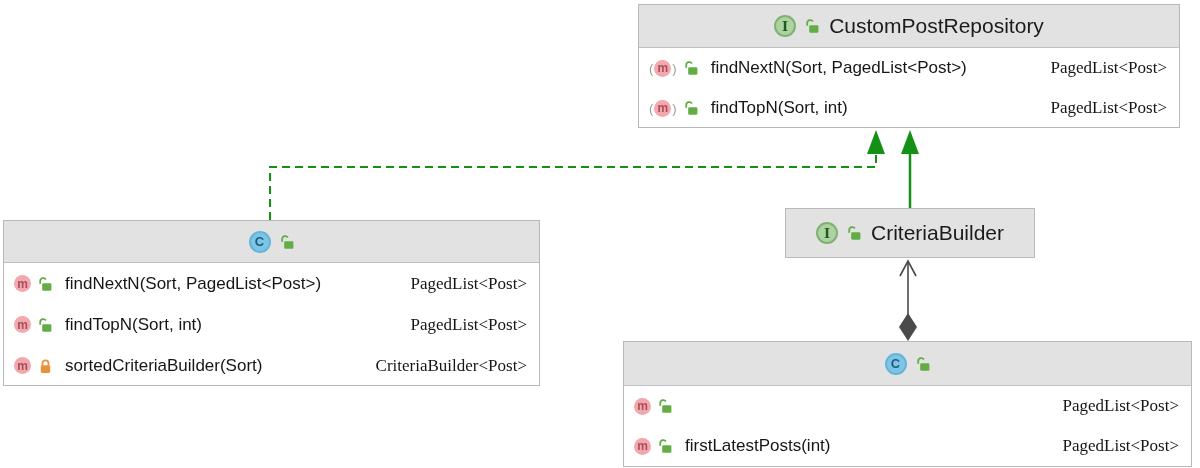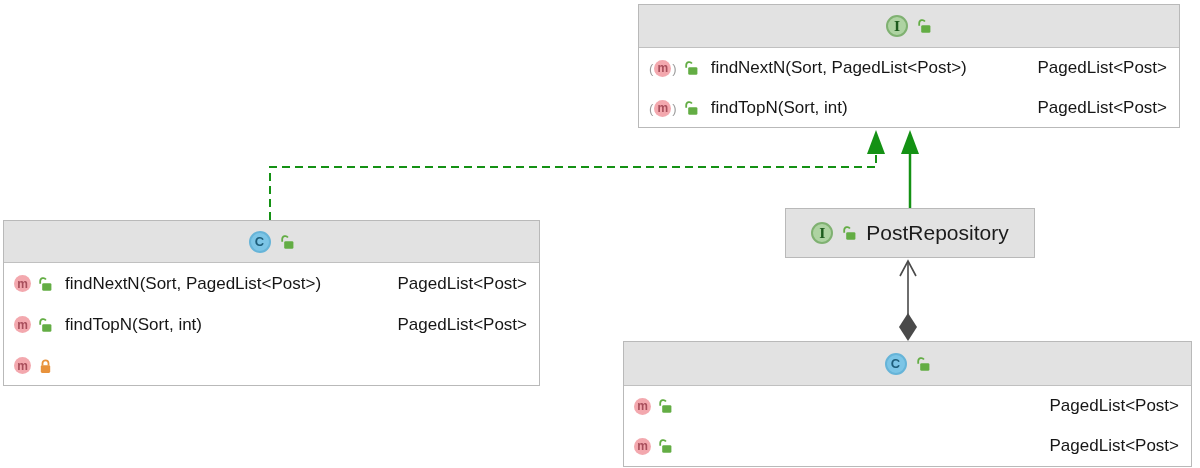--- a/index.html
+++ b/index.html
@@ -17,21 +17,21 @@
     background:#e2e2e2;border-bottom:1px solid #c0c0c0;
     font-size:21px;color:#1b1b1b;box-sizing:border-box;
   }
   .node.header-only{background:#e2e2e2;}
   .node.header-only .hdr{border-bottom:none;background:transparent;height:100%;}
   .row{
     display:flex;align-items:center;box-sizing:border-box;
     padding:0 12px 0 10px;font-size:17px;
   }
   .sig{margin-left:12px;white-space:nowrap;}
-  .ret{margin-left:auto;white-space:nowrap;padding-left:18px;}
+  .ret{margin-left:auto;white-space:nowrap;padding-left:18px;font-family:Liberation Serif, serif;}
   .type-icon{
     width:22px;height:22px;border-radius:50%;flex:0 0 auto;
     display:flex;align-items:center;justify-content:center;
     font-size:13px;font-weight:bold;box-sizing:border-box;
   }
   .type-icon.iface{
     background:#aed3a2;border:2px solid #7fb171;color:#1e5c1e;
     font-family:"DejaVu Serif", serif;
   }
   .type-icon.cls{
@@ -69,20 +69,21 @@
 
 <div class="node" style="left:638px;top:4px;width:542px;height:124px;">
   <div class="hdr" style="height:43px;">
     <span class="type-icon iface">I</span>
     <span class="lock">
       <svg width="15" height="16" viewBox="0 0 15 16">
           <path d="M2.2 7.8 V5.2 A3.1 3.1 0 0 1 7.9 3.5" fill="none" stroke="#63ad44" stroke-width="1.8"></path>
           <rect x="4.2" y="7.2" width="9.2" height="7.6" rx="1.4" fill="#63ad44"></rect>
         </svg>
     </span>
+    <span>CustomPostRepository</span>
   </div>
   <div class="row" style="height:40px;">
     <span class="abs-icon">
         <span class="paren">(</span>
         <span class="m-icon">m</span>
         <span class="paren">)</span>
       </span>
     <span class="lock">
       <svg width="15" height="16" viewBox="0 0 15 16">
           <path d="M2.2 7.8 V5.2 A3.1 3.1 0 0 1 7.9 3.5" fill="none" stroke="#63ad44" stroke-width="1.8"></path>
@@ -142,33 +143,35 @@
     <span class="ret">PagedList&lt;Post&gt;</span>
   </div>
   <div class="row" style="height:41px;">
     <span class="m-icon">m</span>
     <span class="lock">
       <svg width="15" height="16" viewBox="0 0 15 16">
           <path d="M4.5 7.5 V5.3 A3 3 0 0 1 10.5 5.3 V7.5" fill="none" stroke="#e8923c" stroke-width="1.8"></path>
           <rect x="2.8" y="7.2" width="9.4" height="7.8" rx="1.4" fill="#e8923c"></rect>
         </svg>
     </span>
+    <span class="sig">sortedCriteriaBuilder(Sort)</span>
+    <span class="ret">CriteriaBuilder&lt;Post&gt;</span>
   </div>
 </div>
 
 <div class="node header-only" style="left:785px;top:208px;width:250px;height:50px;">
   <div class="hdr">
     <span class="type-icon iface">I</span>
     <span class="lock">
       <svg width="15" height="16" viewBox="0 0 15 16">
           <path d="M2.2 7.8 V5.2 A3.1 3.1 0 0 1 7.9 3.5" fill="none" stroke="#63ad44" stroke-width="1.8"></path>
           <rect x="4.2" y="7.2" width="9.2" height="7.6" rx="1.4" fill="#63ad44"></rect>
         </svg>
     </span>
-    <span>PostRepository</span>
+    <span>CriteriaBuilder</span>
   </div>
 </div>
 
 <div class="node" style="left:623px;top:341px;width:569px;height:126px;">
   <div class="hdr" style="height:44px;">
     <span class="type-icon cls">C</span>
     <span class="lock">
       <svg width="15" height="16" viewBox="0 0 15 16">
           <path d="M2.2 7.8 V5.2 A3.1 3.1 0 0 1 7.9 3.5" fill="none" stroke="#63ad44" stroke-width="1.8"></path>
           <rect x="4.2" y="7.2" width="9.2" height="7.6" rx="1.4" fill="#63ad44"></rect>
@@ -186,15 +189,16 @@
     <span class="ret">PagedList&lt;Post&gt;</span>
   </div>
   <div class="row" style="height:40px;">
     <span class="m-icon">m</span>
     <span class="lock">
       <svg width="15" height="16" viewBox="0 0 15 16">
           <path d="M2.2 7.8 V5.2 A3.1 3.1 0 0 1 7.9 3.5" fill="none" stroke="#63ad44" stroke-width="1.8"></path>
           <rect x="4.2" y="7.2" width="9.2" height="7.6" rx="1.4" fill="#63ad44"></rect>
         </svg>
     </span>
+    <span class="sig">firstLatestPosts(int)</span>
     <span class="ret">PagedList&lt;Post&gt;</span>
   </div>
 </div>
 
 </body></html>

